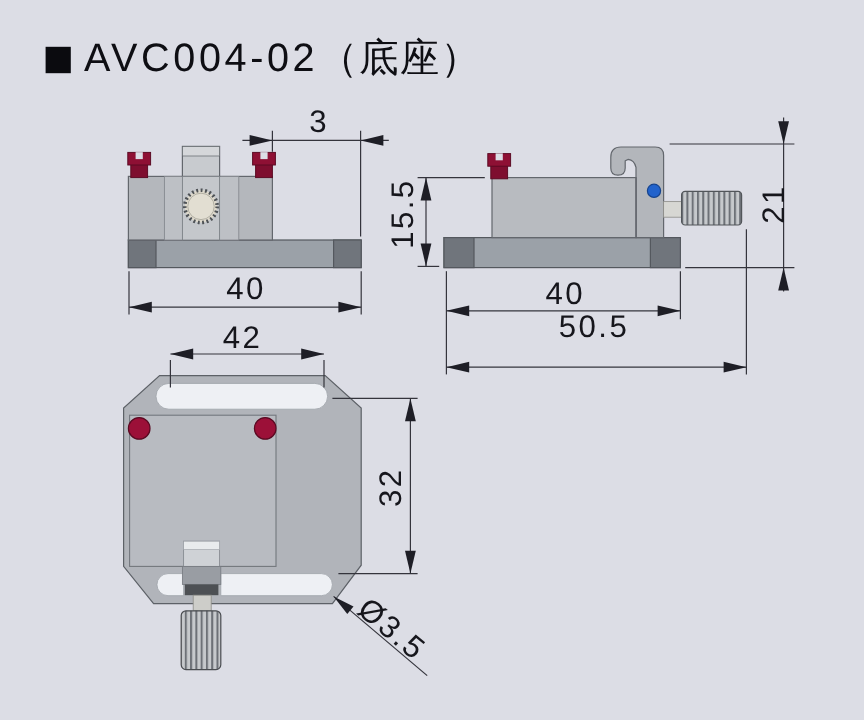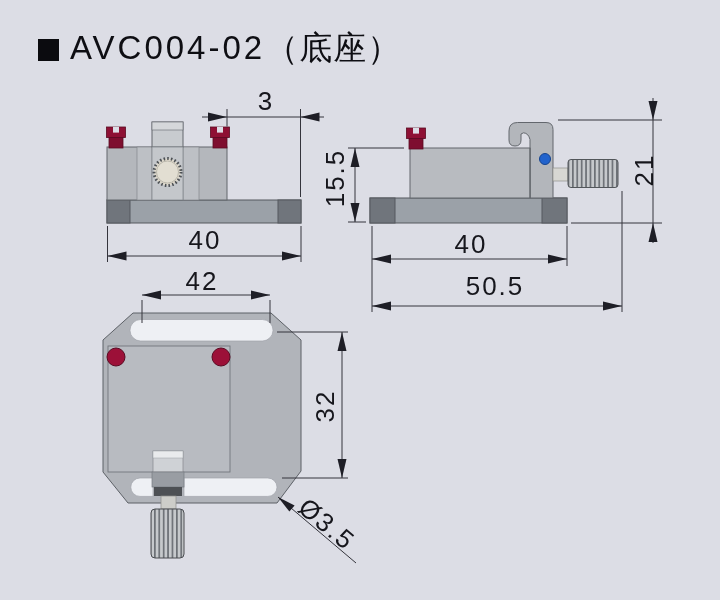--- a/index.html
+++ b/index.html
@@ -167,18 +167,18 @@
   <div class="title-row">
     <div class="title-bullet"></div>
     <div class="title-text"><span>AVC004-02</span><span class="cjk">（底座）</span></div>
   </div>
 
   <div class="dim" style="left:266px;top:101px">3</div>
   <div class="dim" style="left:205px;top:240px">40</div>
   <div class="dim rot-ccw" style="left:335px;top:178px">15.5</div>
   <div class="dim rot-ccw" style="left:644px;top:170px">21</div>
   <div class="dim" style="left:471px;top:244px">40</div>
-  <div class="dim" style="left:495px;top:286px">50.5</div>
+  <div class="dim" style="left:495px;top:272px">50.5</div>
   <div class="dim" style="left:202px;top:281px">42</div>
   <div class="dim rot-ccw" style="left:325px;top:406px">32</div>
   <div class="dim rot-diag" style="left:327px;top:524px">Ø3.5</div>
 
 </div>
 
 </body></html>

